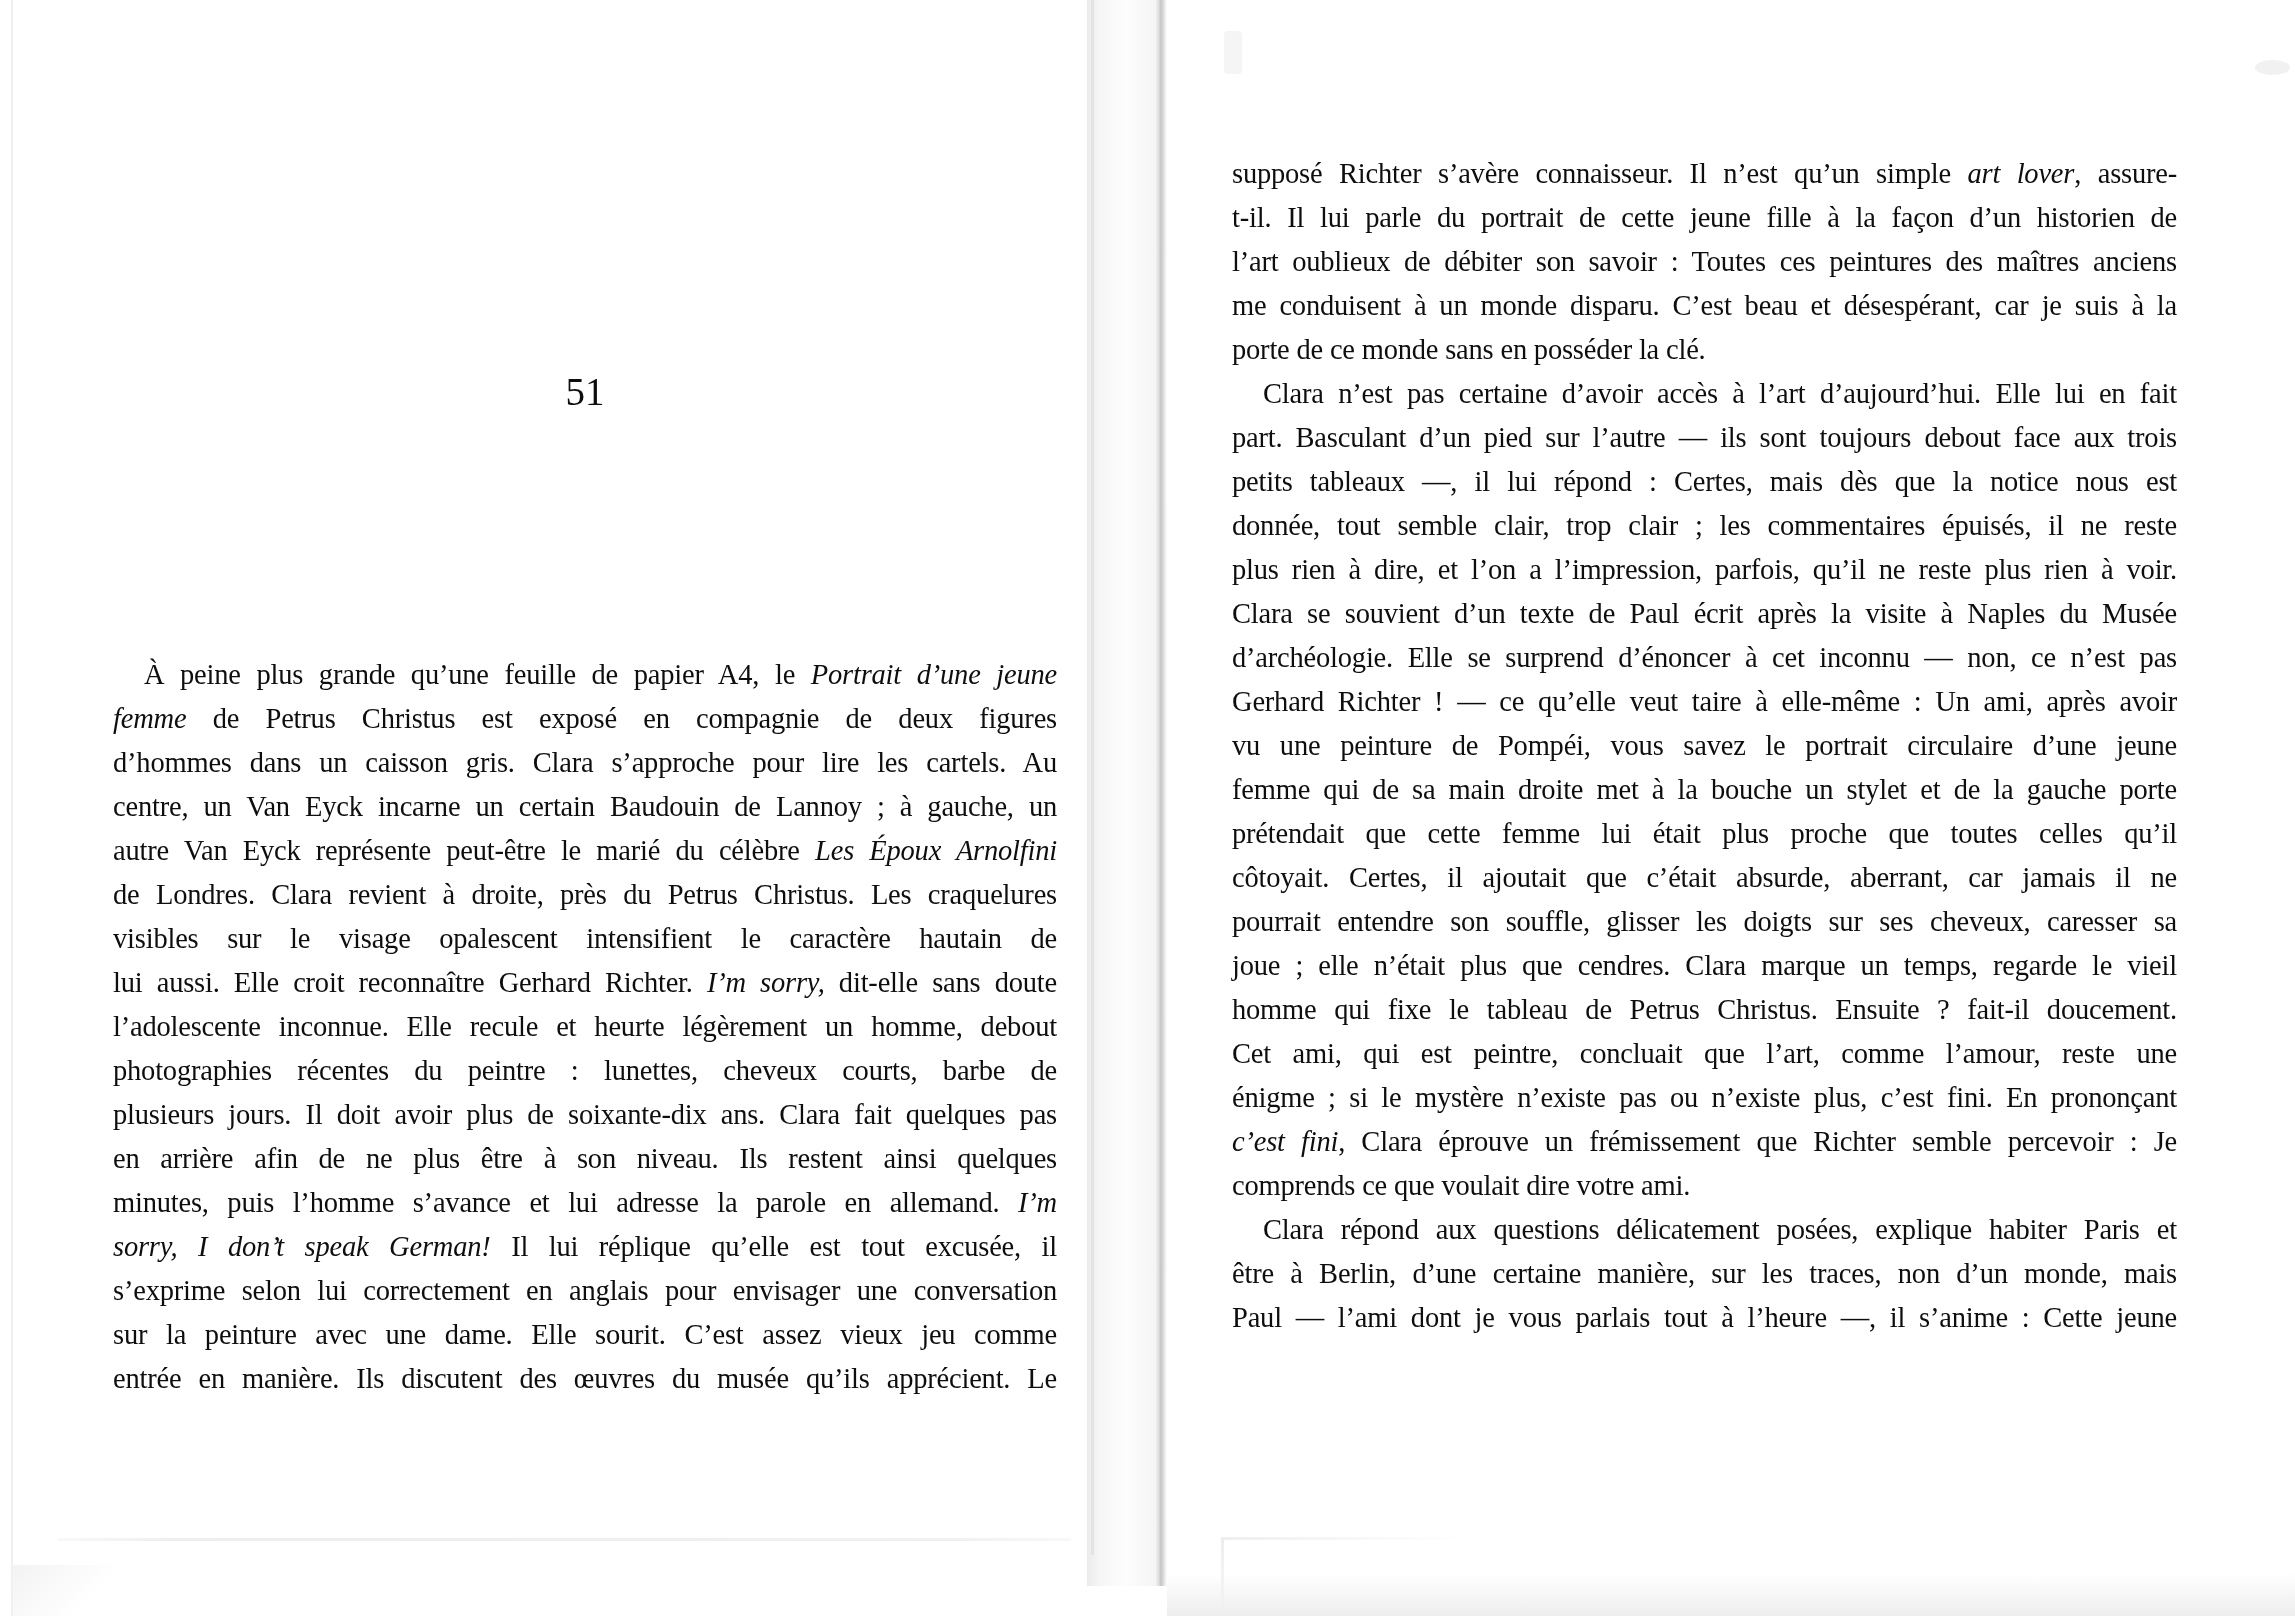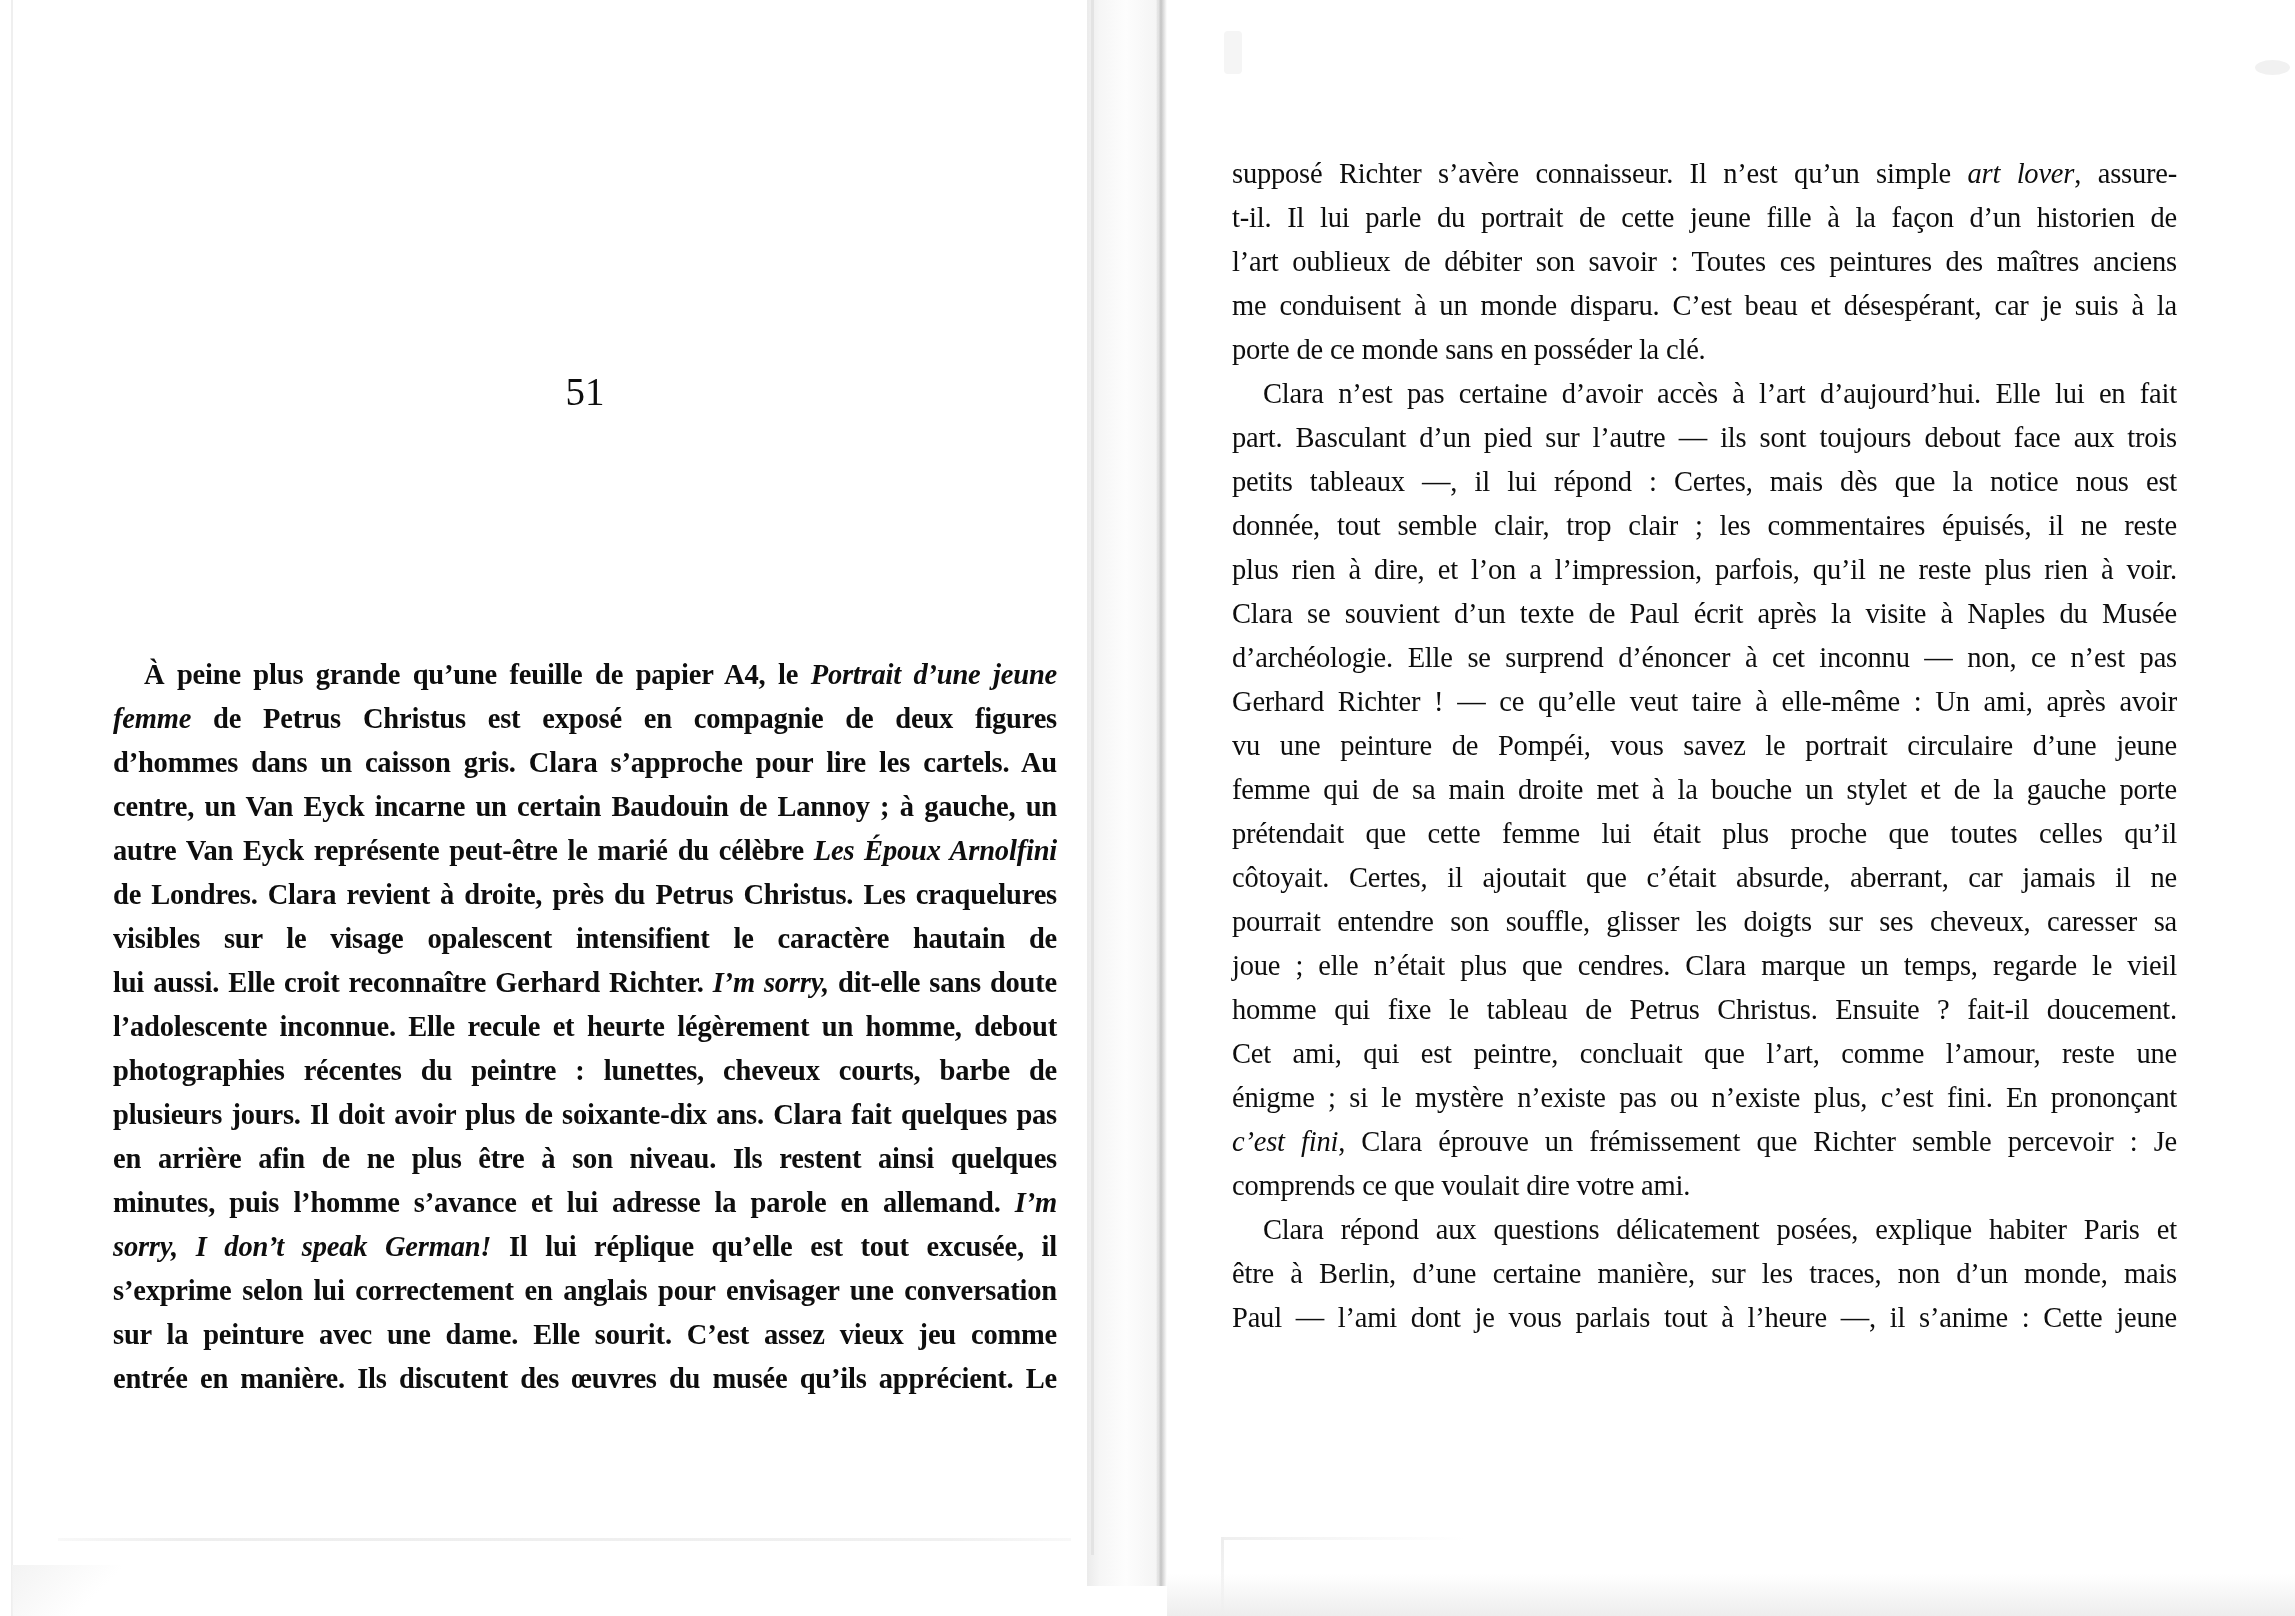--- a/index.html
+++ b/index.html
@@ -27,21 +27,21 @@
   .line.indent { padding-left: 31px; }
   .it { font-style: italic; }
 
   .pagenum {
     position: absolute;
     left: 113px; top: 370px; width: 944px;
     height: 44px; line-height: 44px;
     font-size: 39px;
     text-align: center;
   }
-  #left-lines  { left: 113px;  top: 653px; width: 944px; font-weight: bold; }
+  #left-lines  { left: 113px;  top: 653px; width: 944px; }
   #right-lines { left: 1232px; top: 152px; width: 945px; }
 
   
   .artifact { position: absolute; }
   .edge-left-img { left: 11px; top: 0; width: 2px; height: 1617px; background: #efefef; }
   .gutter-shadow {
     left: 1087px; top: 0; width: 71px; height: 1586px;
     background: linear-gradient(90deg, #ebebeb 0%, #f6f6f6 18%, #fdfdfd 55%, #f4f4f4 100%);
   }
   .left-page-edge-line { left: 1091px; top: 0; width: 2.7px; height: 1555px; background: #e3e3e3; }

